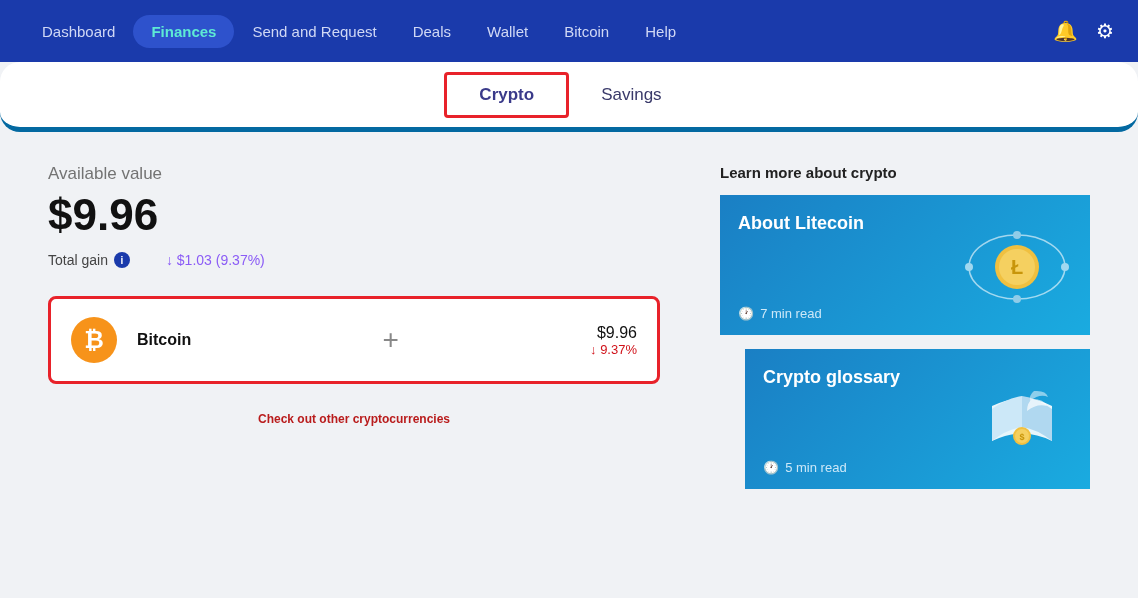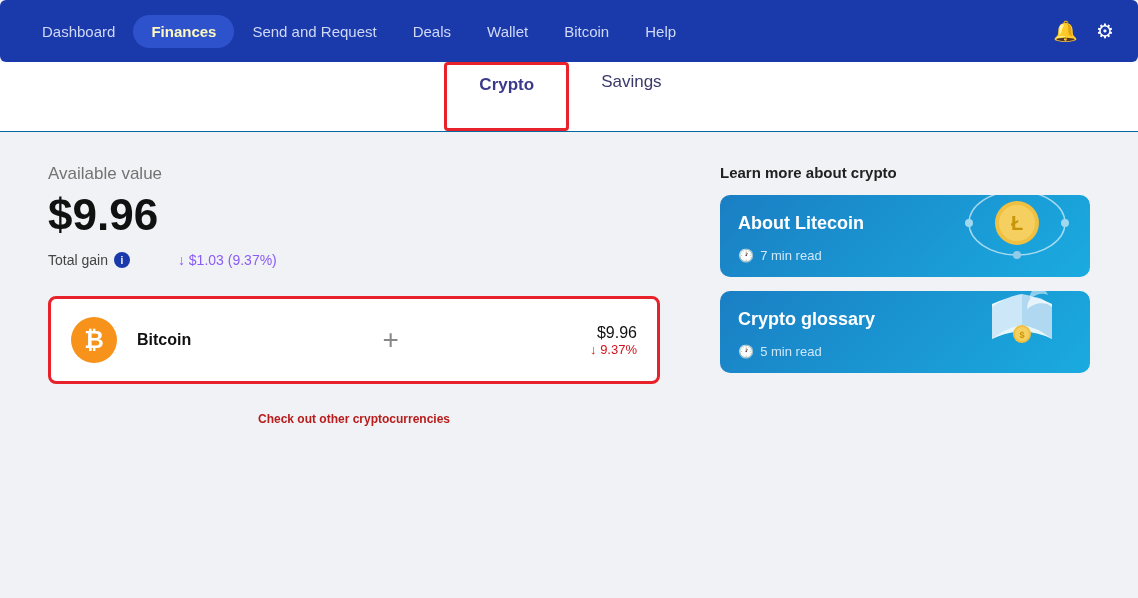--- a/index.html
+++ b/index.html
@@ -5,56 +5,57 @@
     * { margin: 0; padding: 0; box-sizing: border-box; }
     body { font-family: Arial, sans-serif; background: #f0f2f5; width: 1138px; height: 598px; overflow: hidden; }
 
     
     .navbar {
       background: #1a3aab;
       display: flex;
       align-items: center;
       padding: 0 24px;
       height: 62px;
-      border-radius: 6px;
     }
     .nav-item {
       color: #d0d8f5;
       font-size: 15px;
       padding: 8px 18px;
       cursor: pointer;
       white-space: nowrap;
       border-radius: 20px;
     }
     .nav-item.active {
       background: #2e52cc;
-      color: #fef9c3;
+      color: #5eead4;
       font-weight: bold;
       text-align: center;
     }
     .nav-spacer { flex: 1; }
     .nav-icons {
       display: flex;
       align-items: center;
       gap: 18px;
     }
     .nav-icon-btn {
       color: #fff;
       font-size: 20px;
       cursor: pointer;
     }
 
     
     .tabs-bar {
       background: #fff;
       display: flex;
+      align-items: center;
       justify-content: center;
       padding: 0 40px;
       height: 70px;
-      border-bottom: 1px solid #0369a1;
+      border-bottom: 5px solid #0369a1;
+      border-radius: 20px;
     }
     .tab {
       font-size: 17px;
       color: #3a3a6a;
       padding: 10px 32px;
       cursor: pointer;
       border-radius: 4px;
     }
     .tab.selected {
       border: 3px solid #e8222a;
@@ -79,21 +80,21 @@
     }
     .available-value {
       font-size: 44px;
       font-weight: bold;
       color: #111;
       margin-bottom: 12px;
     }
     .total-gain-row {
       display: flex;
       align-items: center;
-      gap: 48px;
+      gap: 36px;
       margin-bottom: 28px;
     }
     .total-gain-label {
       font-size: 14px;
       color: #444;
       display: flex;
       align-items: center;
       gap: 6px;
     }
     .info-icon {
@@ -175,29 +176,29 @@
     .learn-label {
       font-size: 15px;
       font-weight: bold;
       color: #222;
       margin-bottom: 14px;
     }
 
     
     .info-card {
       background: #1a90cc;
-      border-radius: 10px;
+      border-radius: 0;
       padding: 18px 18px 14px 18px;
       margin-bottom: 14px;
       display: flex;
-      align-items: flex-end;
+      align-items: center;
       justify-content: space-between;
       position: relative;
       overflow: hidden;
-      height: 82px;
+      height: 140px;
     }
     .card-text-col { display: flex; flex-direction: column; justify-content: space-between; height: 100%; }
     .card-title {
       font-size: 18px;
       font-weight: bold;
       color: #fff;
     }
     .card-meta {
       display: flex;
       align-items: center;
@@ -297,21 +298,21 @@
           <circle cx="55" cy="8" r="4" fill="#90cce8"></circle>
           <circle cx="55" cy="72" r="4" fill="#90cce8"></circle>
 
           <circle cx="55" cy="40" r="22" fill="#f0c040"></circle>
           <circle cx="55" cy="40" r="18" fill="#f5d060"></circle>
           <text x="55" y="47" text-anchor="middle" font-size="20" font-weight="bold" fill="#c8950a">Ł</text>
         </svg>
       </div>
     </div>
 
-    <div class="info-card" style="background: linear-gradient(135deg, #1a7fc4, #1aabe0);">
+    <div class="info-card" style="background: linear-gradient(135deg, #1a7fc4, #1aabe0); margin-left: 25px;">
       <div class="card-text-col">
         <div class="card-title">Crypto glossary</div>
         <div class="card-meta">
           <span class="clock-icon">🕐</span>
           <span>5 min read</span>
         </div>
       </div>
 
       <div class="glossary-illustration">
         <svg width="100" height="80" viewBox="0 0 100 80">

